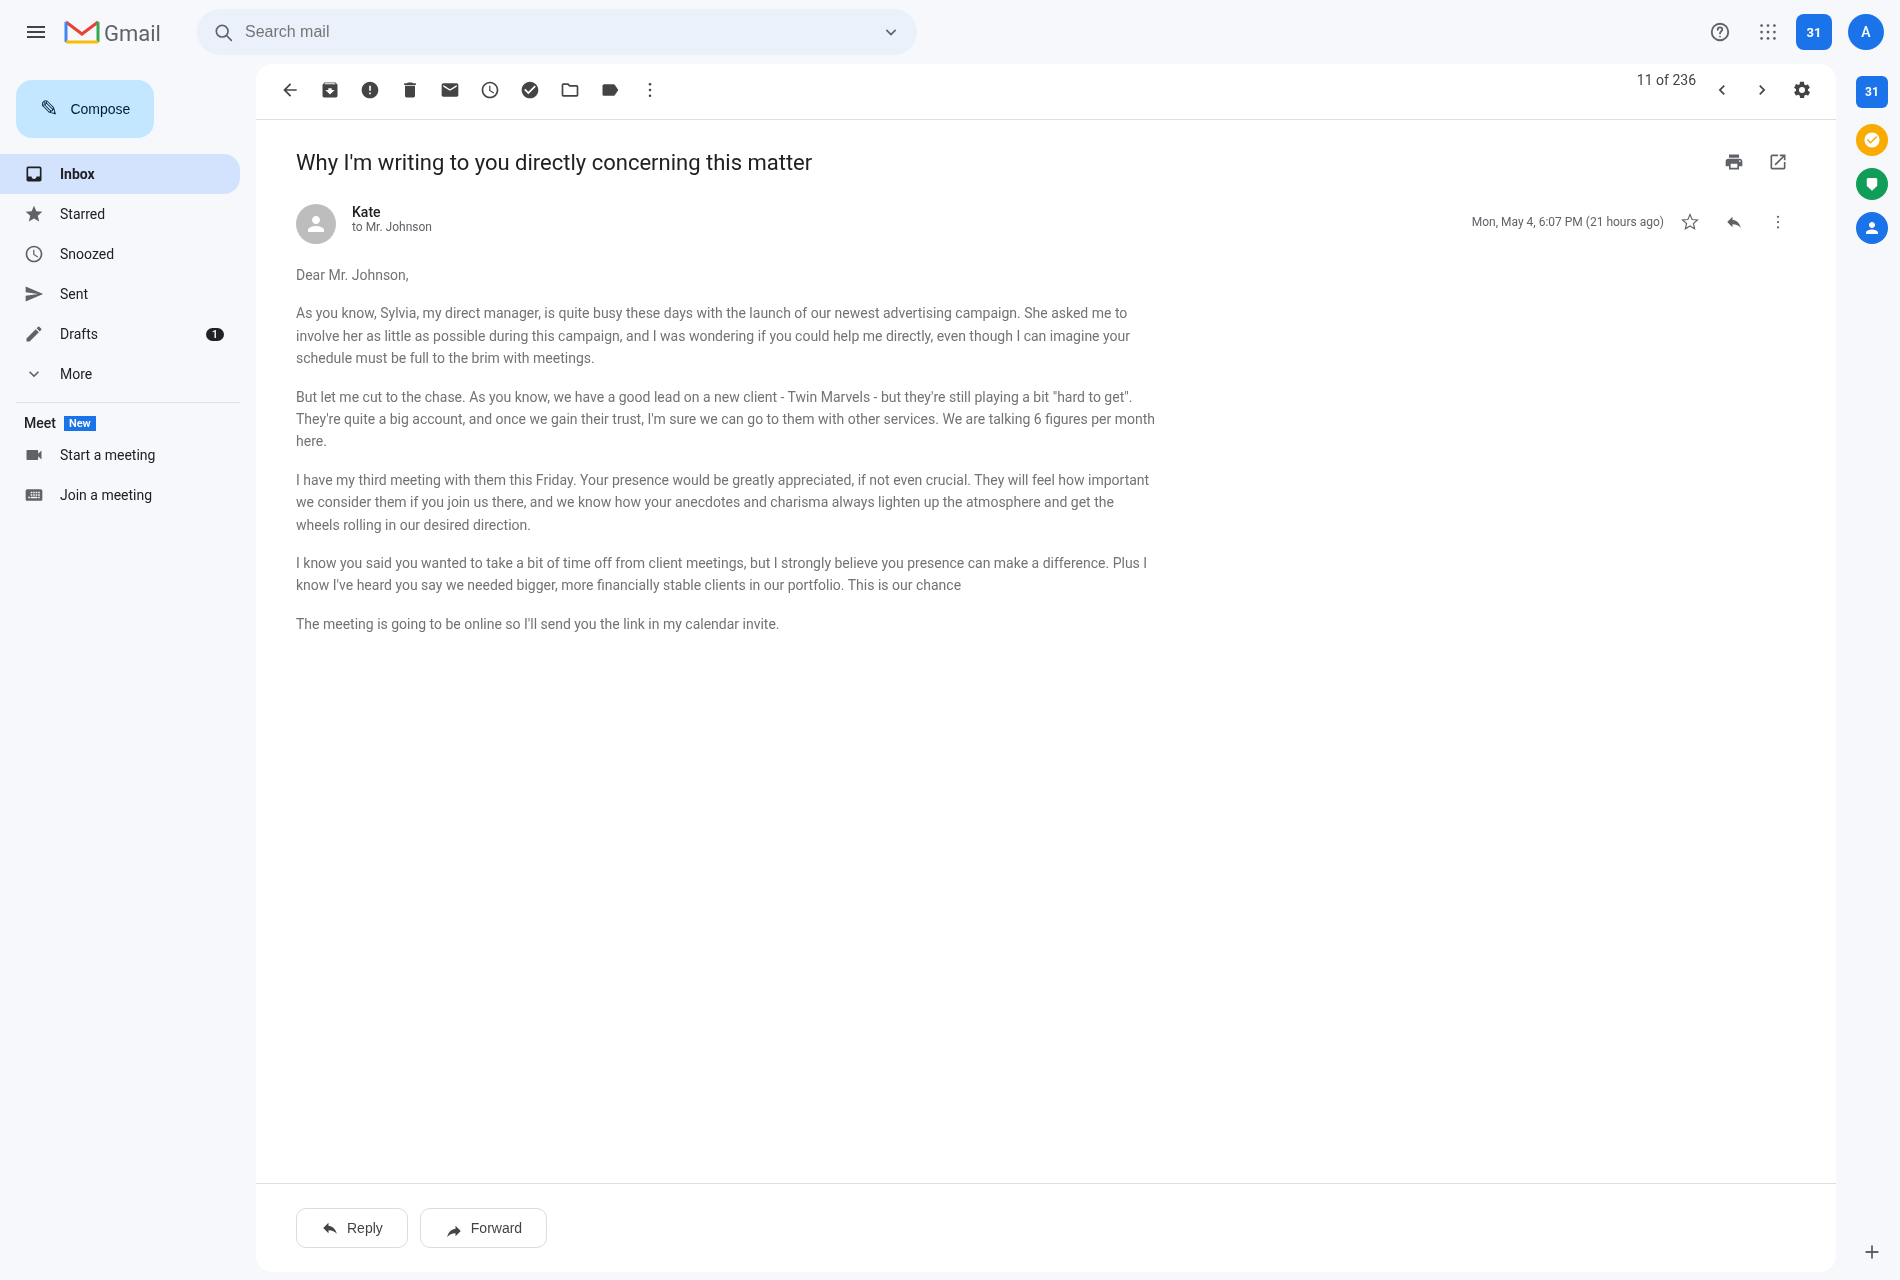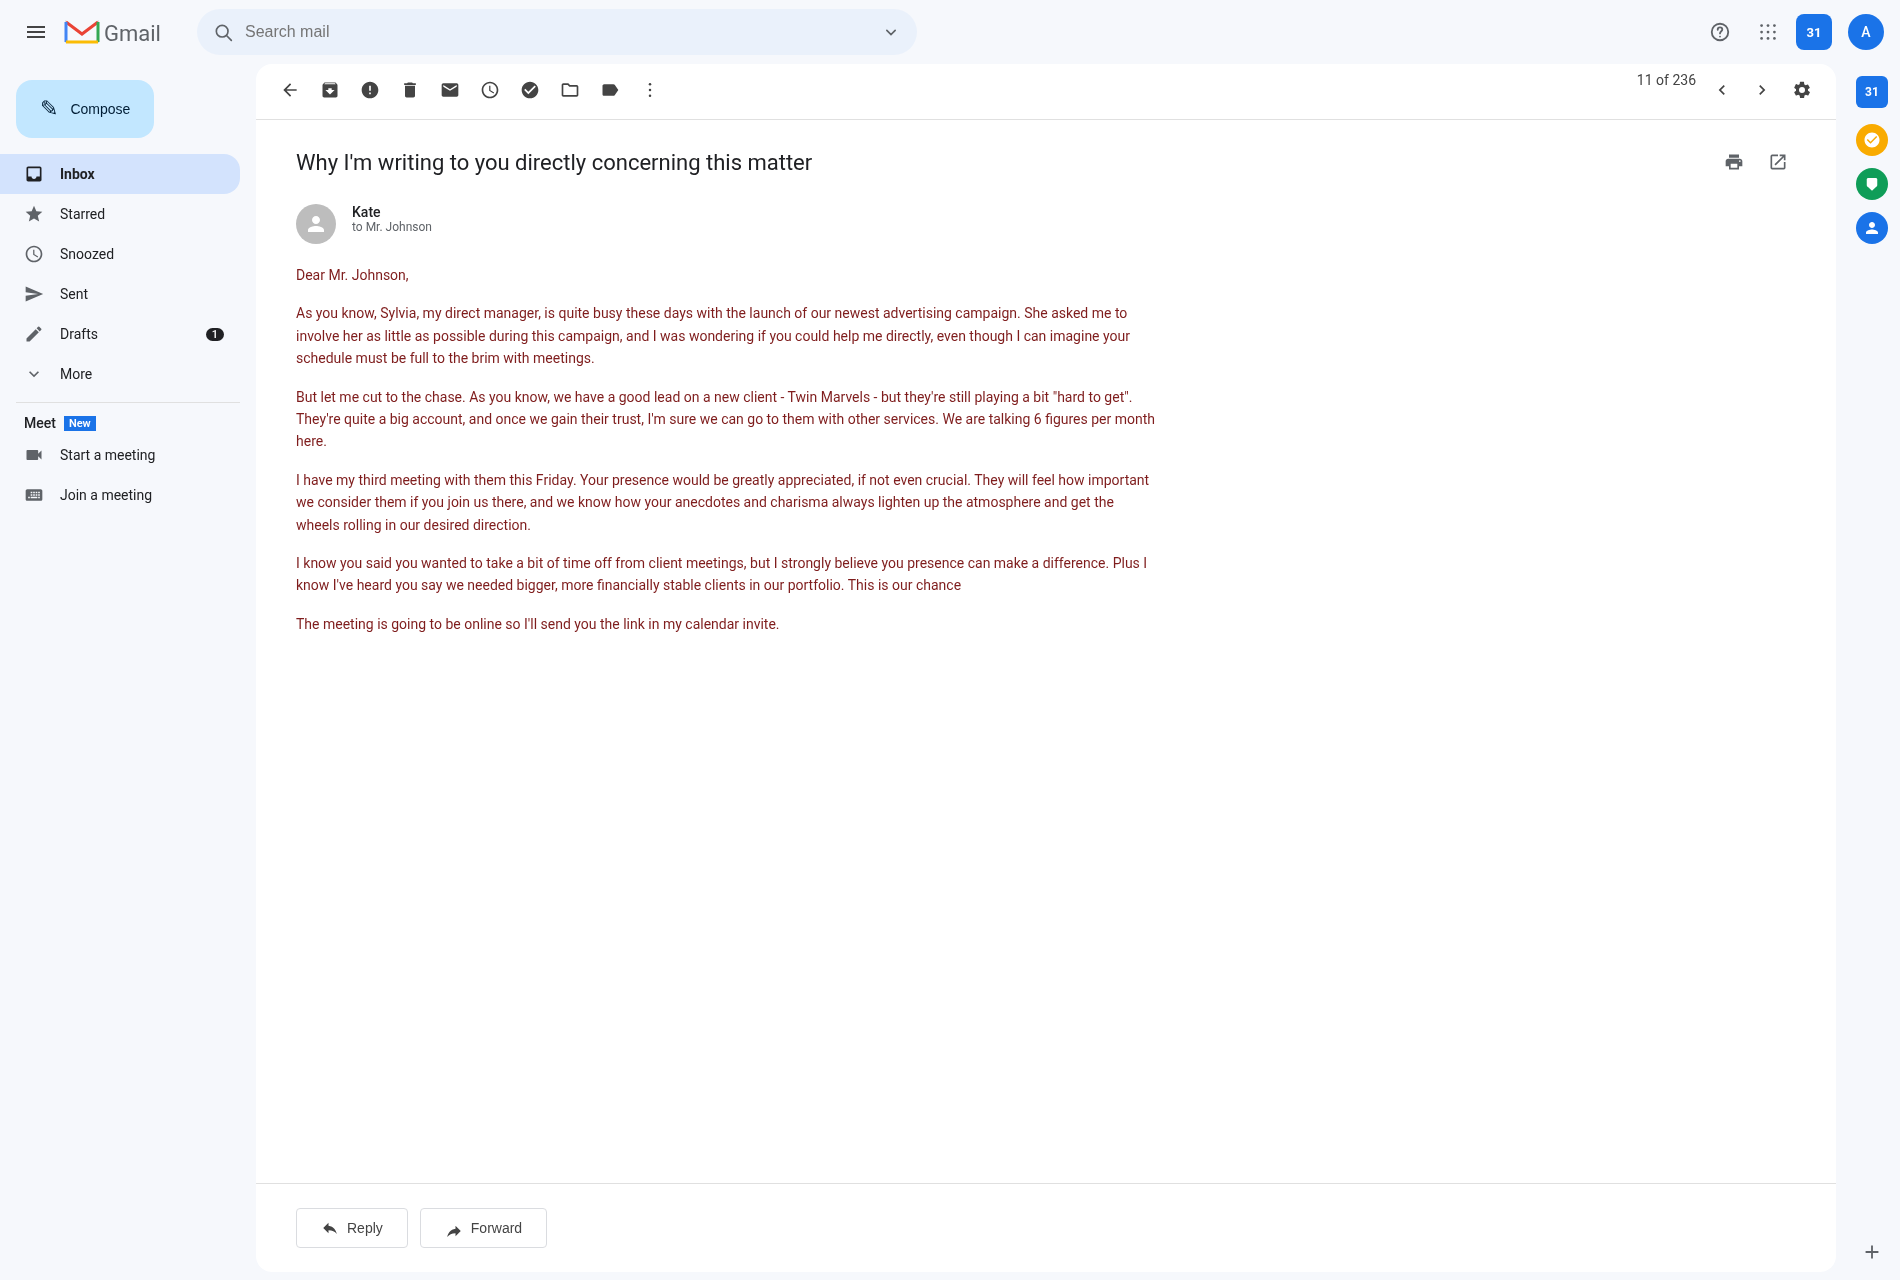--- a/index.html
+++ b/index.html
@@ -50,24 +50,24 @@
     .email-content { flex: 1; overflow-y: auto; padding: 24px 40px; }
     .email-subject { font-size: 22px; font-weight: 400; color: #202124; margin-bottom: 24px; display: flex; align-items: center; justify-content: space-between; }
     .email-subject-text { flex: 1; }
     .email-subject-icons { display: flex; gap: 8px; }
     .email-header { display: flex; align-items: flex-start; gap: 16px; margin-bottom: 20px; }
     .sender-avatar { width: 40px; height: 40px; border-radius: 50%; background: #bdbdbd; display: flex; align-items: center; justify-content: center; color: white; font-size: 16px; flex-shrink: 0; }
     .sender-info { flex: 1; }
     .sender-name { font-size: 14px; font-weight: 500; color: #202124; }
     .sender-to { font-size: 12px; color: #5f6368; }
     .email-meta-right { display: flex; align-items: center; gap: 8px; font-size: 12px; color: #5f6368; margin-left: auto; }
-    .email-body { font-size: 14px; line-height: 1.6; color: #7f1d1d; max-width: 860px; }
+    .email-body { font-size: 14px; line-height: 1.6; color: #737373; max-width: 860px; }
     .email-body p { margin-bottom: 16px; }
     .email-actions { padding: 24px 40px; display: flex; gap: 12px; border-top: 1px solid #e0e0e0; }
-    .action-btn { display: flex; align-items: center; gap: 8px; padding: 10px 24px; border: 1px solid #dadce0; border-radius: 4px; background: white; cursor: pointer; font-size: 14px; color: #444; font-weight: 500; }
+    .action-btn { display: flex; align-items: center; gap: 8px; padding: 10px 24px; border: 1px solid #dadce0; border-radius: 10px; background: white; cursor: pointer; font-size: 14px; color: #444; font-weight: 500; }
 
     
     .right-sidebar { width: 56px; flex-shrink: 0; display: flex; flex-direction: column; align-items: center; padding: 8px 0; gap: 4px; background: #f6f8fc; }
     .r-icon-btn { width: 40px; height: 40px; border-radius: 50%; border: none; background: transparent; cursor: pointer; display: flex; align-items: center; justify-content: center; color: #444; font-size: 20px; position: relative; }
     .r-icon-btn.active { color: #1a73e8; }
 
     svg { display: block; }
   </style>
 </head>
 <body>
@@ -317,20 +317,40 @@
         <div class="email-header">
           <div class="sender-avatar">
             <svg width="24" height="24" viewBox="0 0 24 24">
                 <path d="M12 12c2.21 0 4-1.79 4-4s-1.79-4-4-4-4 1.79-4 4 1.79 4 4 4zm0 2c-2.67 0-8 1.34-8 4v2h16v-2c0-2.66-5.33-4-8-4z" fill="white"></path>
               </svg>
           </div>
           <div class="sender-info">
             <div class="sender-name">Kate</div>
             <div class="sender-to">to Mr. Johnson</div>
           </div>
+          <div class="email-meta-right">
+            <span>Mon, May 4, 6:07 PM (21 hours ago)</span>
+            <button class="toolbar-btn">
+              <svg width="18" height="18" viewBox="0 0 24 24">
+                  <path d="M12 17.27L18.18 21l-1.64-7.03L22 9.24l-7.19-.61L12 2 9.19 8.63 2 9.24l5.46 4.73L5.82 21z" fill="none" stroke="#5f6368" stroke-width="1.5"></path>
+                </svg>
+            </button>
+            <button class="toolbar-btn">
+              <svg width="18" height="18" viewBox="0 0 24 24">
+                  <path d="M10 9V5l-7 7 7 7v-4.1c5 0 8.5 1.6 11 5.1-1-5-4-10-11-11z" fill="#5f6368"></path>
+                </svg>
+            </button>
+            <button class="toolbar-btn">
+              <svg width="18" height="18" viewBox="0 0 24 24">
+                  <circle cx="12" cy="5" r="1.5" fill="#5f6368"></circle>
+                  <circle cx="12" cy="12" r="1.5" fill="#5f6368"></circle>
+                  <circle cx="12" cy="19" r="1.5" fill="#5f6368"></circle>
+                </svg>
+            </button>
+          </div>
         </div>
 
         <div class="email-body">
           <p>Dear Mr. Johnson,</p>
           <p>As you know, Sylvia, my direct manager, is quite busy these days with the launch of our newest advertising campaign. She asked me to involve her as little as possible during this campaign, and I was wondering if you could help me directly, even though I can imagine your schedule must be full to the brim with meetings.</p>
           <p>But let me cut to the chase. As you know, we have a good lead on a new client - Twin Marvels - but they're still playing a bit "hard to get". They're quite a big account, and once we gain their trust, I'm sure we can go to them with other services. We are talking 6 figures per month here.</p>
           <p>I have my third meeting with them this Friday. Your presence would be greatly appreciated, if not even crucial. They will feel how important we consider them if you join us there, and we know how your anecdotes and charisma always lighten up the atmosphere and get the wheels rolling in our desired direction.</p>
           <p>I know you said you wanted to take a bit of time off from client meetings, but I strongly believe you presence can make a difference. Plus I know I've heard you say we needed bigger, more financially stable clients in our portfolio. This is our chance</p>
           <p>The meeting is going to be online so I'll send you the link in my calendar invite.</p>
         </div>

